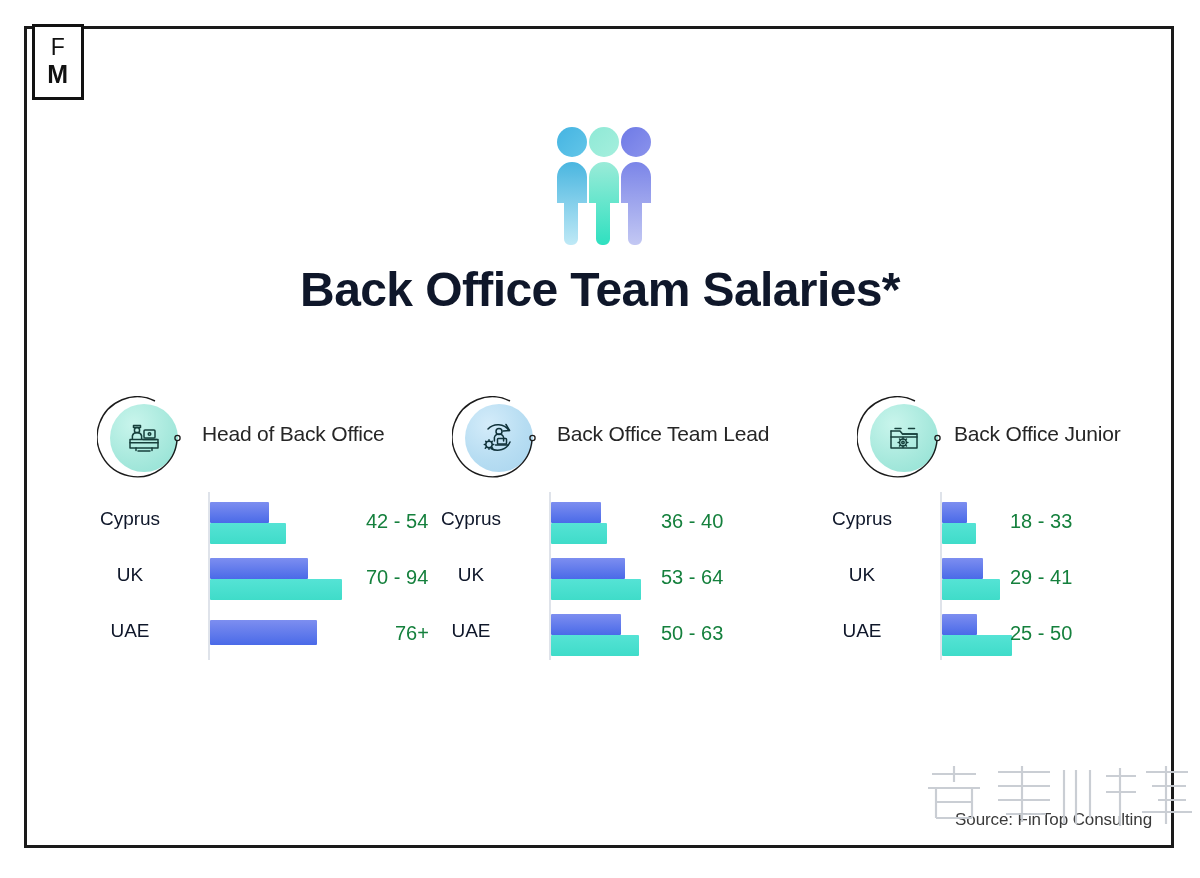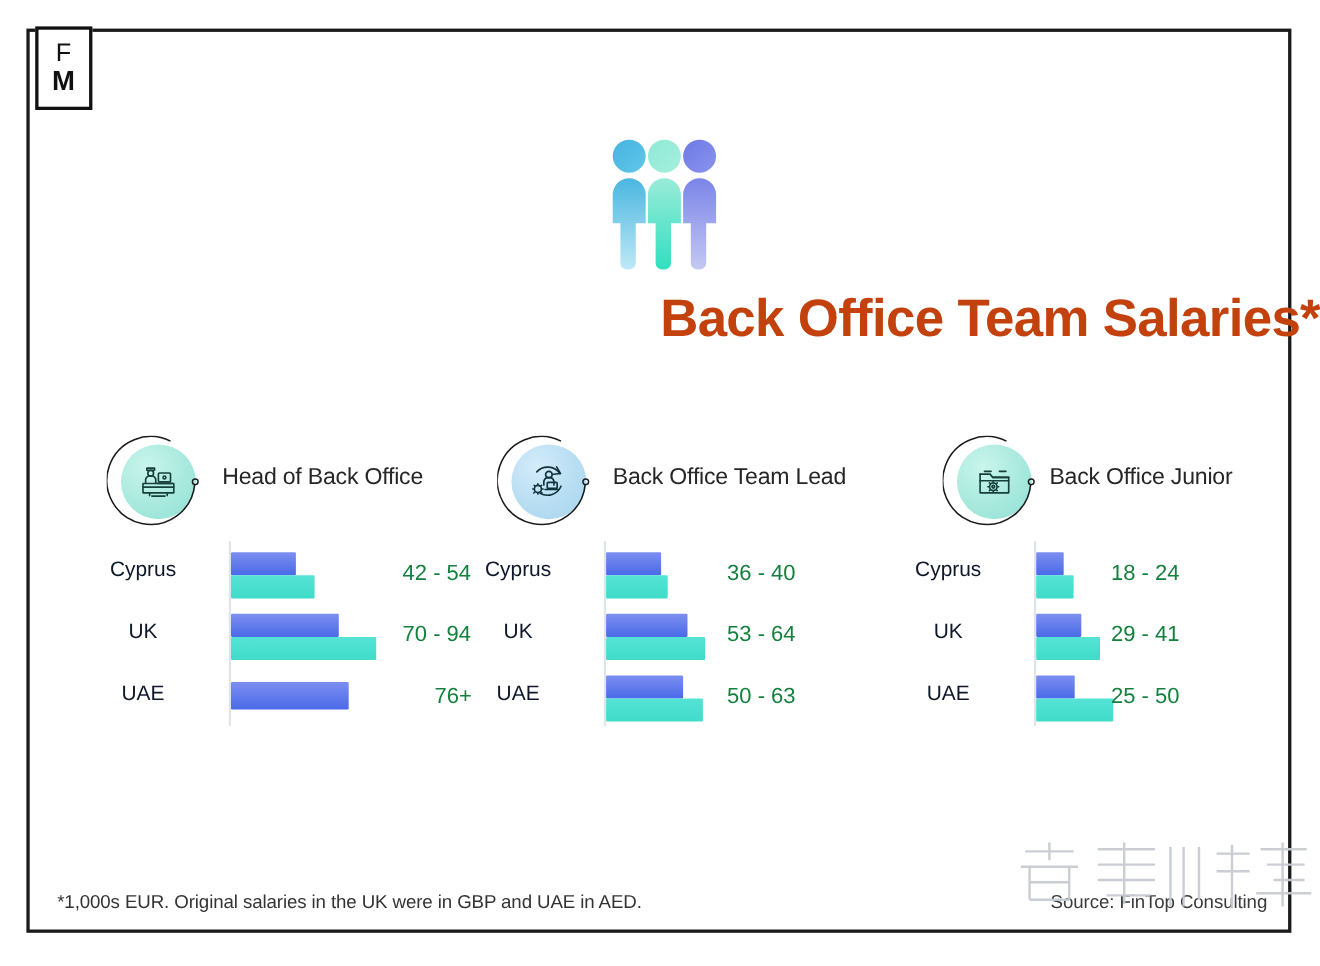--- a/index.html
+++ b/index.html
@@ -39,24 +39,24 @@
   .people-icon{
     position:absolute;
     left:546px;top:125px;
     width:116px;height:124px;
   }
 
   
   .title{
     position:absolute;
     top:262px;left:0;width:1200px;
-    text-align:right;
+    text-align:center;
     font-size:48px;
     font-weight:700;
-    color:#c2410c;
+    color:#0f172a;
     letter-spacing:-0.6px;
   }
 
   
   .charts{
     position:absolute;
     top:398px;left:60px;
     width:1090px;height:290px;
   }
   .chart-col{
@@ -371,42 +371,41 @@
         <div class="role-label">Back Office Junior</div>
       </div>
 
       <div class="bars">
         <div class="axis"></div>
 
         <div class="row r0">
           <div class="country">Cyprus</div>
           <div class="bar-min" style="width:25px"></div>
           <div class="bar-max" style="width:34px"></div>
-          <div class="value" style="left:166px">18 - 24</div>
+          <div class="value" style="left:166px">18 - 33</div>
         </div>
 
         <div class="row r1">
           <div class="country">UK</div>
           <div class="bar-min" style="width:41px"></div>
           <div class="bar-max" style="width:58px"></div>
           <div class="value" style="left:166px">29 - 41</div>
         </div>
 
         <div class="row r2">
           <div class="country">UAE</div>
           <div class="bar-min" style="width:35px"></div>
           <div class="bar-max" style="width:70px"></div>
           <div class="value" style="left:166px">25 - 50</div>
         </div>
       </div>
     </div>
 
   </div>
 
-  <div class="footnote">*1,000s EUR. Original salaries in the UK were in GBP and UAE in AED.</div>
   <div class="source">Source: FinTop Consulting</div>
 
   <svg class="watermark" viewBox="0 0 280 72">
     <g fill="none" stroke="#c8ccd2" stroke-width="2.2" opacity="0.95">
       <path d="M18 12 h44 M40 4 v16 M14 26 h52 M22 26 v30 M58 26 v30 M22 40 h36 M22 56 h36"></path>
       <path d="M84 10 h52 M84 24 h52 M84 38 h52 M92 52 h40 M108 4 v56"></path>
       <path d="M150 8 v54 M162 8 v54 M176 8 v48 M192 14 h30 M192 30 h30 M206 6 v58"></path>
       <path d="M232 10 h42 M238 24 h34 M244 38 h28 M252 4 v58 M228 50 h50"></path>
     </g>
   </svg>

